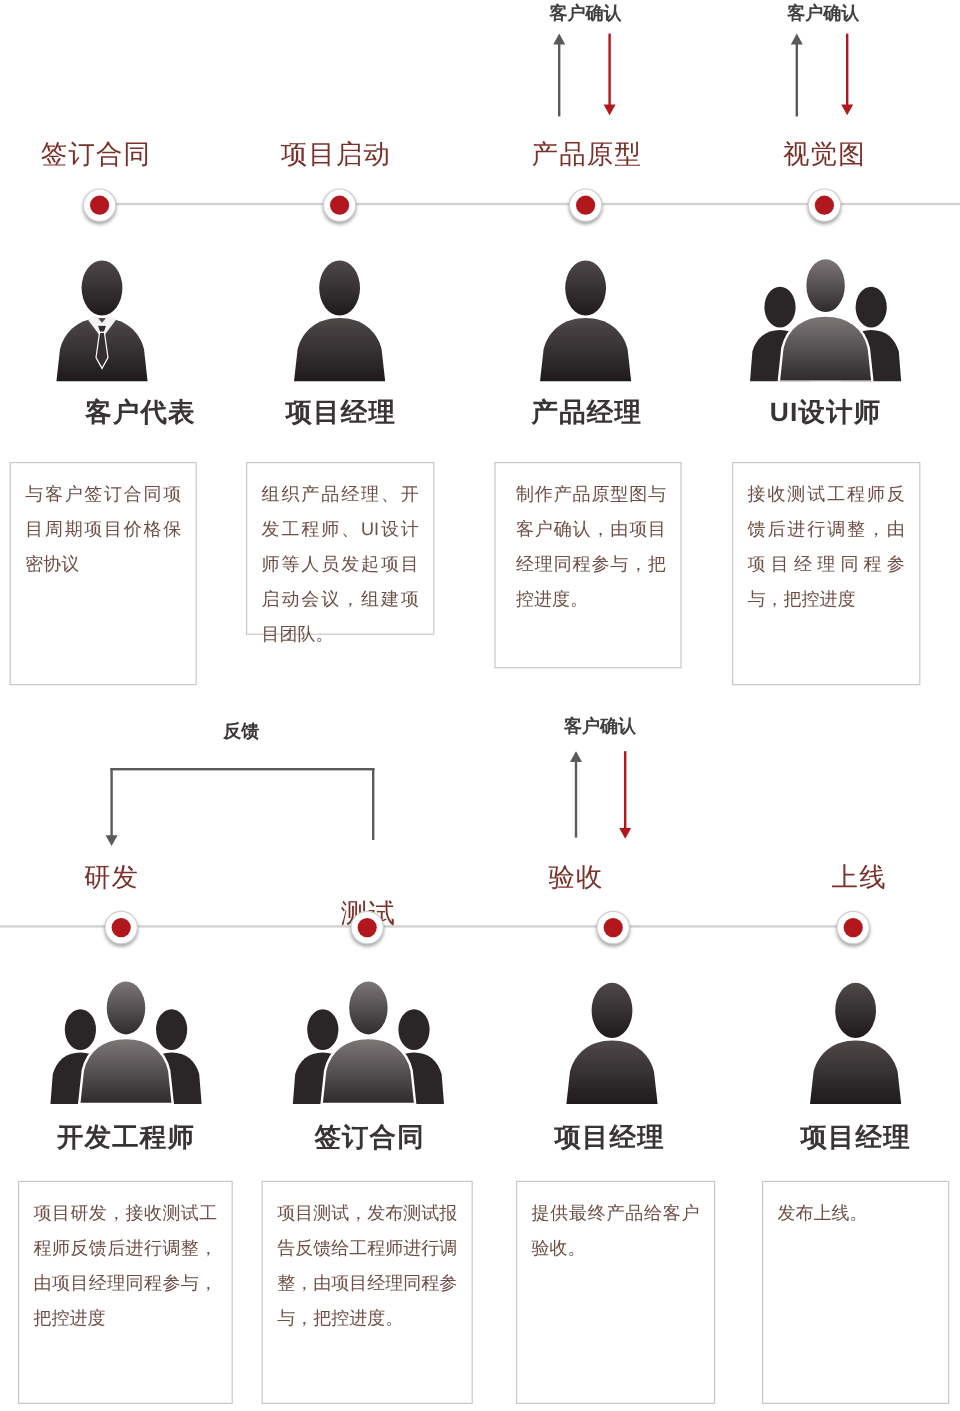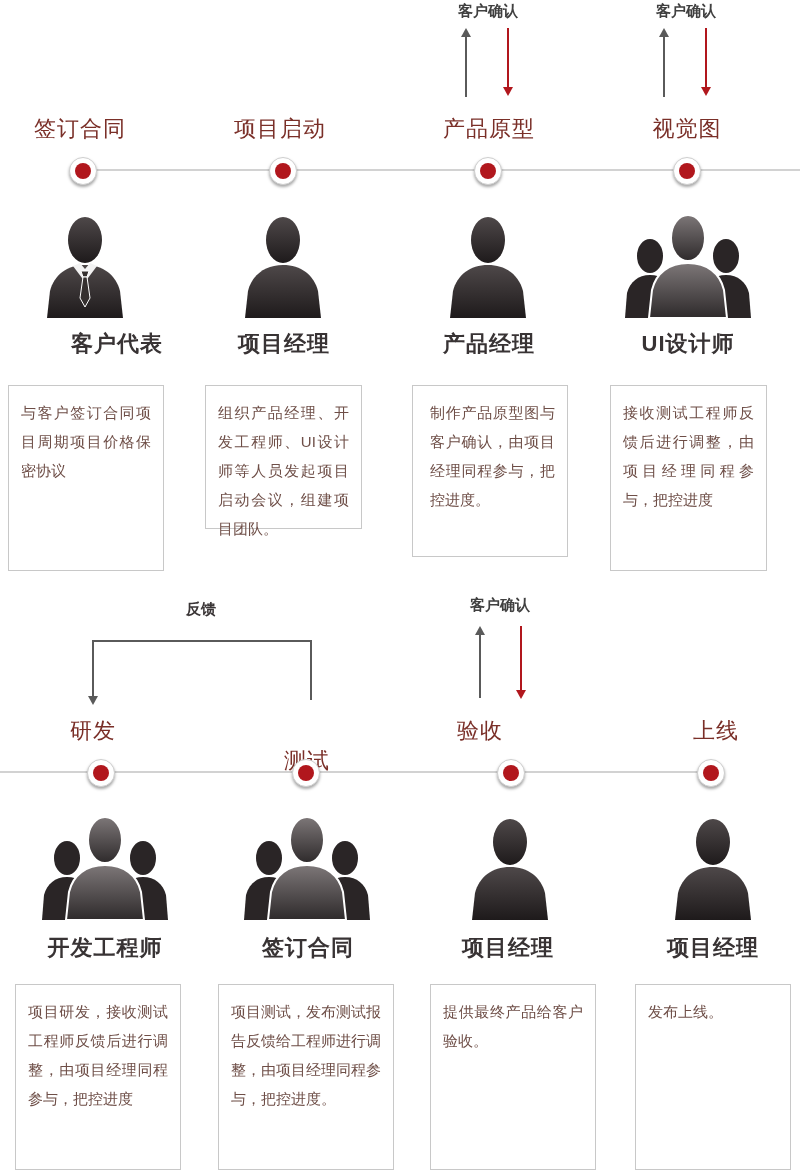--- a/index.html
+++ b/index.html
@@ -192,18 +192,18 @@
       <ellipse cx="45" cy="27" rx="17" ry="23" fill="url(#gDark)"></ellipse>
       <path d="M45 52 C27 52 14 62 10 78 L7 105 L83 105 L80 78 C76 62 63 52 45 52 Z" fill="url(#gDark)"></path>
     </svg>
   </div>
 
   <div class="role-label" style="left:105px;top:933px;">开发工程师</div>
   <div class="role-label" style="left:308px;top:933px;">签订合同</div>
   <div class="role-label" style="left:508px;top:933px;">项目经理</div>
   <div class="role-label" style="left:713px;top:933px;">项目经理</div>
 
-  <div class="desc-box" style="left:15px;top:984px;width:166px;height:186px;">项目研发，接收测试工程师反馈后进行调整，由项目经理同程参与，把控进度</div>
+  <div class="desc-box" style="left:15px;top:984px;width:179px;height:186px;">项目研发，接收测试工程师反馈后进行调整，由项目经理同程参与，把控进度</div>
   <div class="desc-box" style="left:218px;top:984px;width:176px;height:186px;">项目测试，发布测试报告反馈给工程师进行调整，由项目经理同程参与，把控进度。</div>
   <div class="desc-box" style="left:430px;top:984px;width:166px;height:186px;">提供最终产品给客户验收。</div>
   <div class="desc-box" style="left:635px;top:984px;width:156px;height:186px;">发布上线。</div>
 
 </div>
 
 </body></html>

